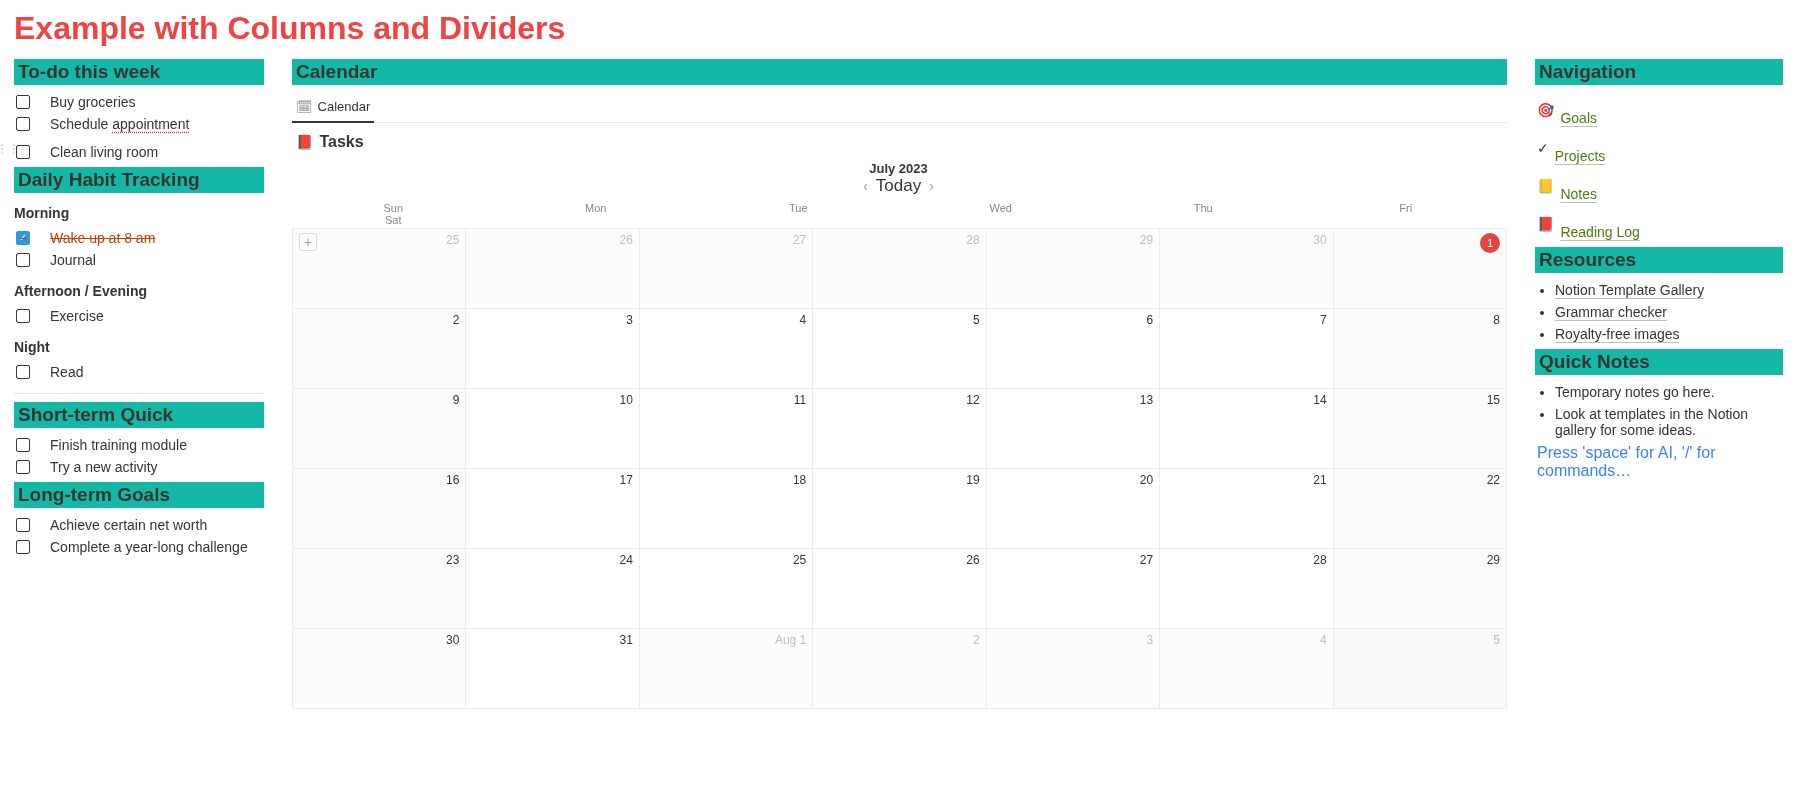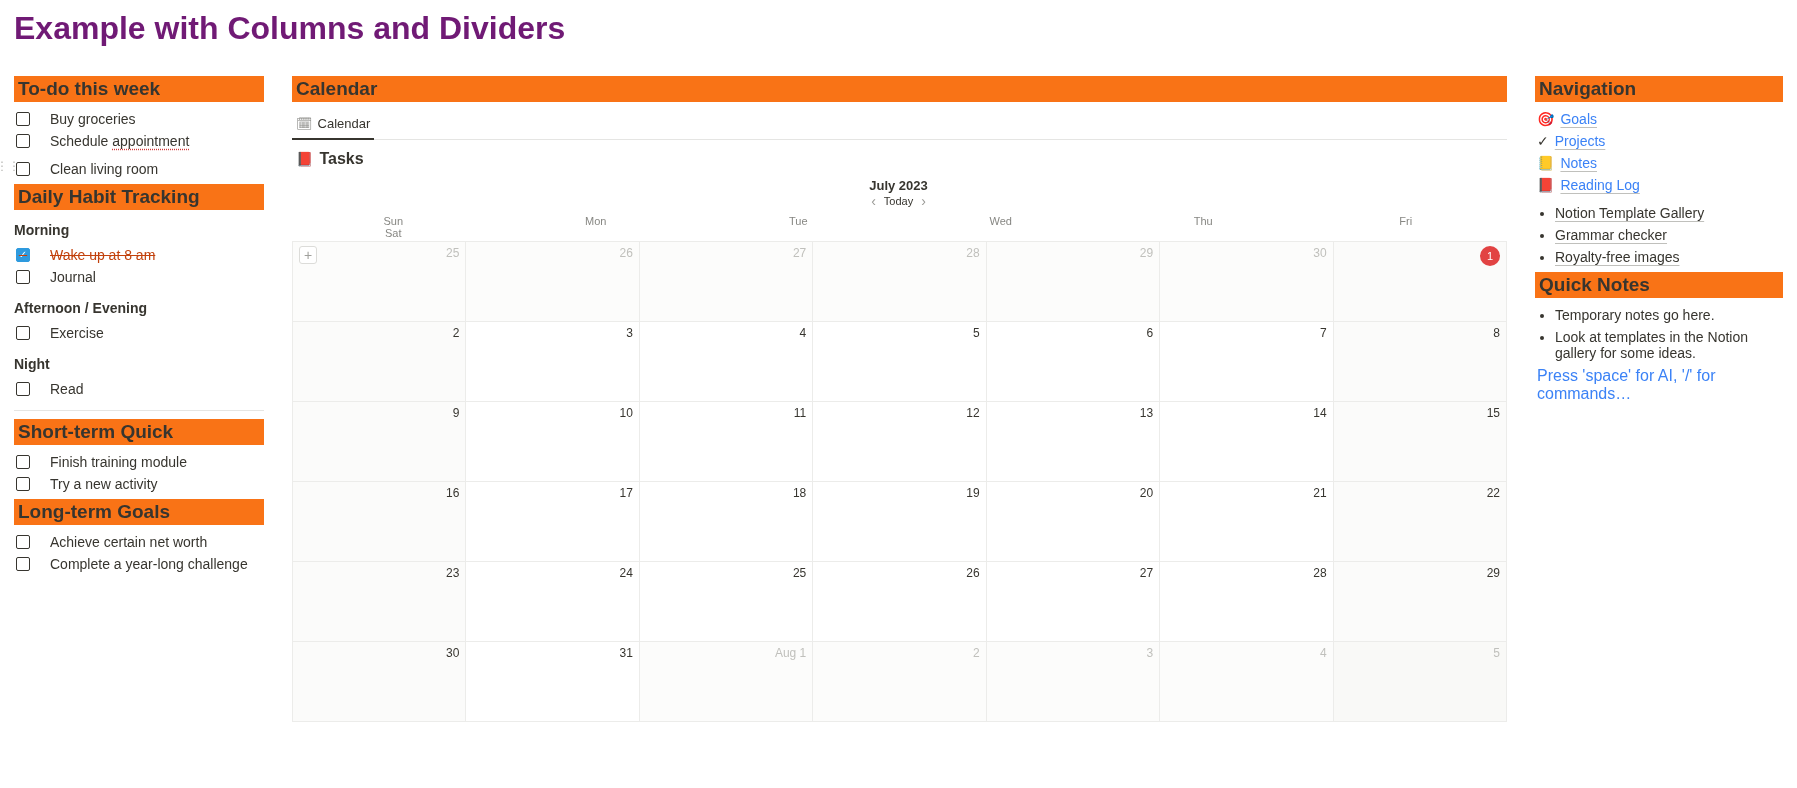--- a/index.html
+++ b/index.html
@@ -6,32 +6,32 @@
   body {
     font-family: -apple-system, BlinkMacSystemFont, "Segoe UI", Helvetica, Arial, sans-serif;
     font-size: 14px;
     color: #37352f;
     background: #fff;
     padding: 10px 14px;
   }
   h1.page-title {
     font-size: 32px;
     font-weight: 700;
-    color: #701a75;
-    margin-bottom: 25px;
+    color: #ef4444;
+    margin-bottom: 8px;
   }
   .columns { display: flex; gap: 28px; }
   .col-left { width: 250px; flex-shrink: 0; }
   .col-center { flex: 1; min-width: 0; }
   .col-right { width: 248px; flex-shrink: 0; }
   h2.section-heading {
     font-size: 19px;
     font-weight: 600;
     color: #37352f;
-    background: #f97316;
+    background: #14b8a6;
     padding: 2px 4px;
     margin-top: 4px;
   }
   .subheading {
     font-size: 14px;
     font-weight: 600;
     margin-top: 12px;
     margin-bottom: 2px;
   }
   .todo-item {
@@ -106,21 +106,21 @@
   }
   .cal-toolbar {
     display: flex;
     align-items: center;
     justify-content: space-between;
     padding: 4px 6px 4px 4px;
     flex-direction: column;
   }
   .month-label { font-size: 13px; font-weight: 600; }
   .nav-btns { display: flex; align-items: center; gap: 8px; color: #9a9a96; }
-  .today-btn { font-size: 11px; color: #37352f; }
+  .today-btn { font-size: 17px; color: #37352f; }
   .chev { font-size: 14px; cursor: pointer; }
   .cal-grid-header {
     display: grid;
     grid-template-columns: repeat(6, 1fr);
     font-size: 11px;
     color: #878783;
     text-align: center;
     padding: 2px 0;
   }
   .cal-grid {
@@ -163,21 +163,21 @@
     font-size: 14px;
     background: #fff;
   }
 
   
   .nav-link {
     display: flex; align-items: center; gap: 6px;
     font-size: 14px;
     padding: 3px 2px;
   }
-  .nav-link .text { text-decoration: underline; text-decoration-color: #c0c0bc; text-underline-offset: 3px; color: #3b82f6; }
+  .nav-link .text { text-decoration: underline; text-decoration-color: #c0c0bc; text-underline-offset: 3px; color: #4d7c0f; margin-top: 16px; }
   ul.bullets { list-style: disc; padding-left: 20px; }
   ul.bullets li { padding: 3px 0; font-size: 14px; }
   ul.bullets li .text { text-decoration: underline; text-decoration-color: #c0c0bc; text-underline-offset: 3px; }
   .placeholder-line {
     color: #3b82f6;
     font-size: 16px;
     padding: 3px 2px;
   }
   .emoji-icon { font-size: 14px; }
   .section-block { margin-bottom: 4px; }
@@ -373,20 +373,21 @@
             <span class="text">Notes</span>
           </div>
           <div class="nav-link">
             <span class="emoji-icon">📕</span>
             <span class="text">Reading Log</span>
           </div>
         </div>
     </div>
 
     <div class="section-block">
+      <h2 class="section-heading">Resources</h2>
       <ul class="bullets" id="resource-list">
           <li><span class="text">Notion Template Gallery</span></li>
           <li><span class="text">Grammar checker</span></li>
           <li><span class="text">Royalty-free images</span></li>
         </ul>
     </div>
 
     <div class="section-block">
       <h2 class="section-heading">Quick Notes</h2>
       <ul class="bullets" id="notes-list">

